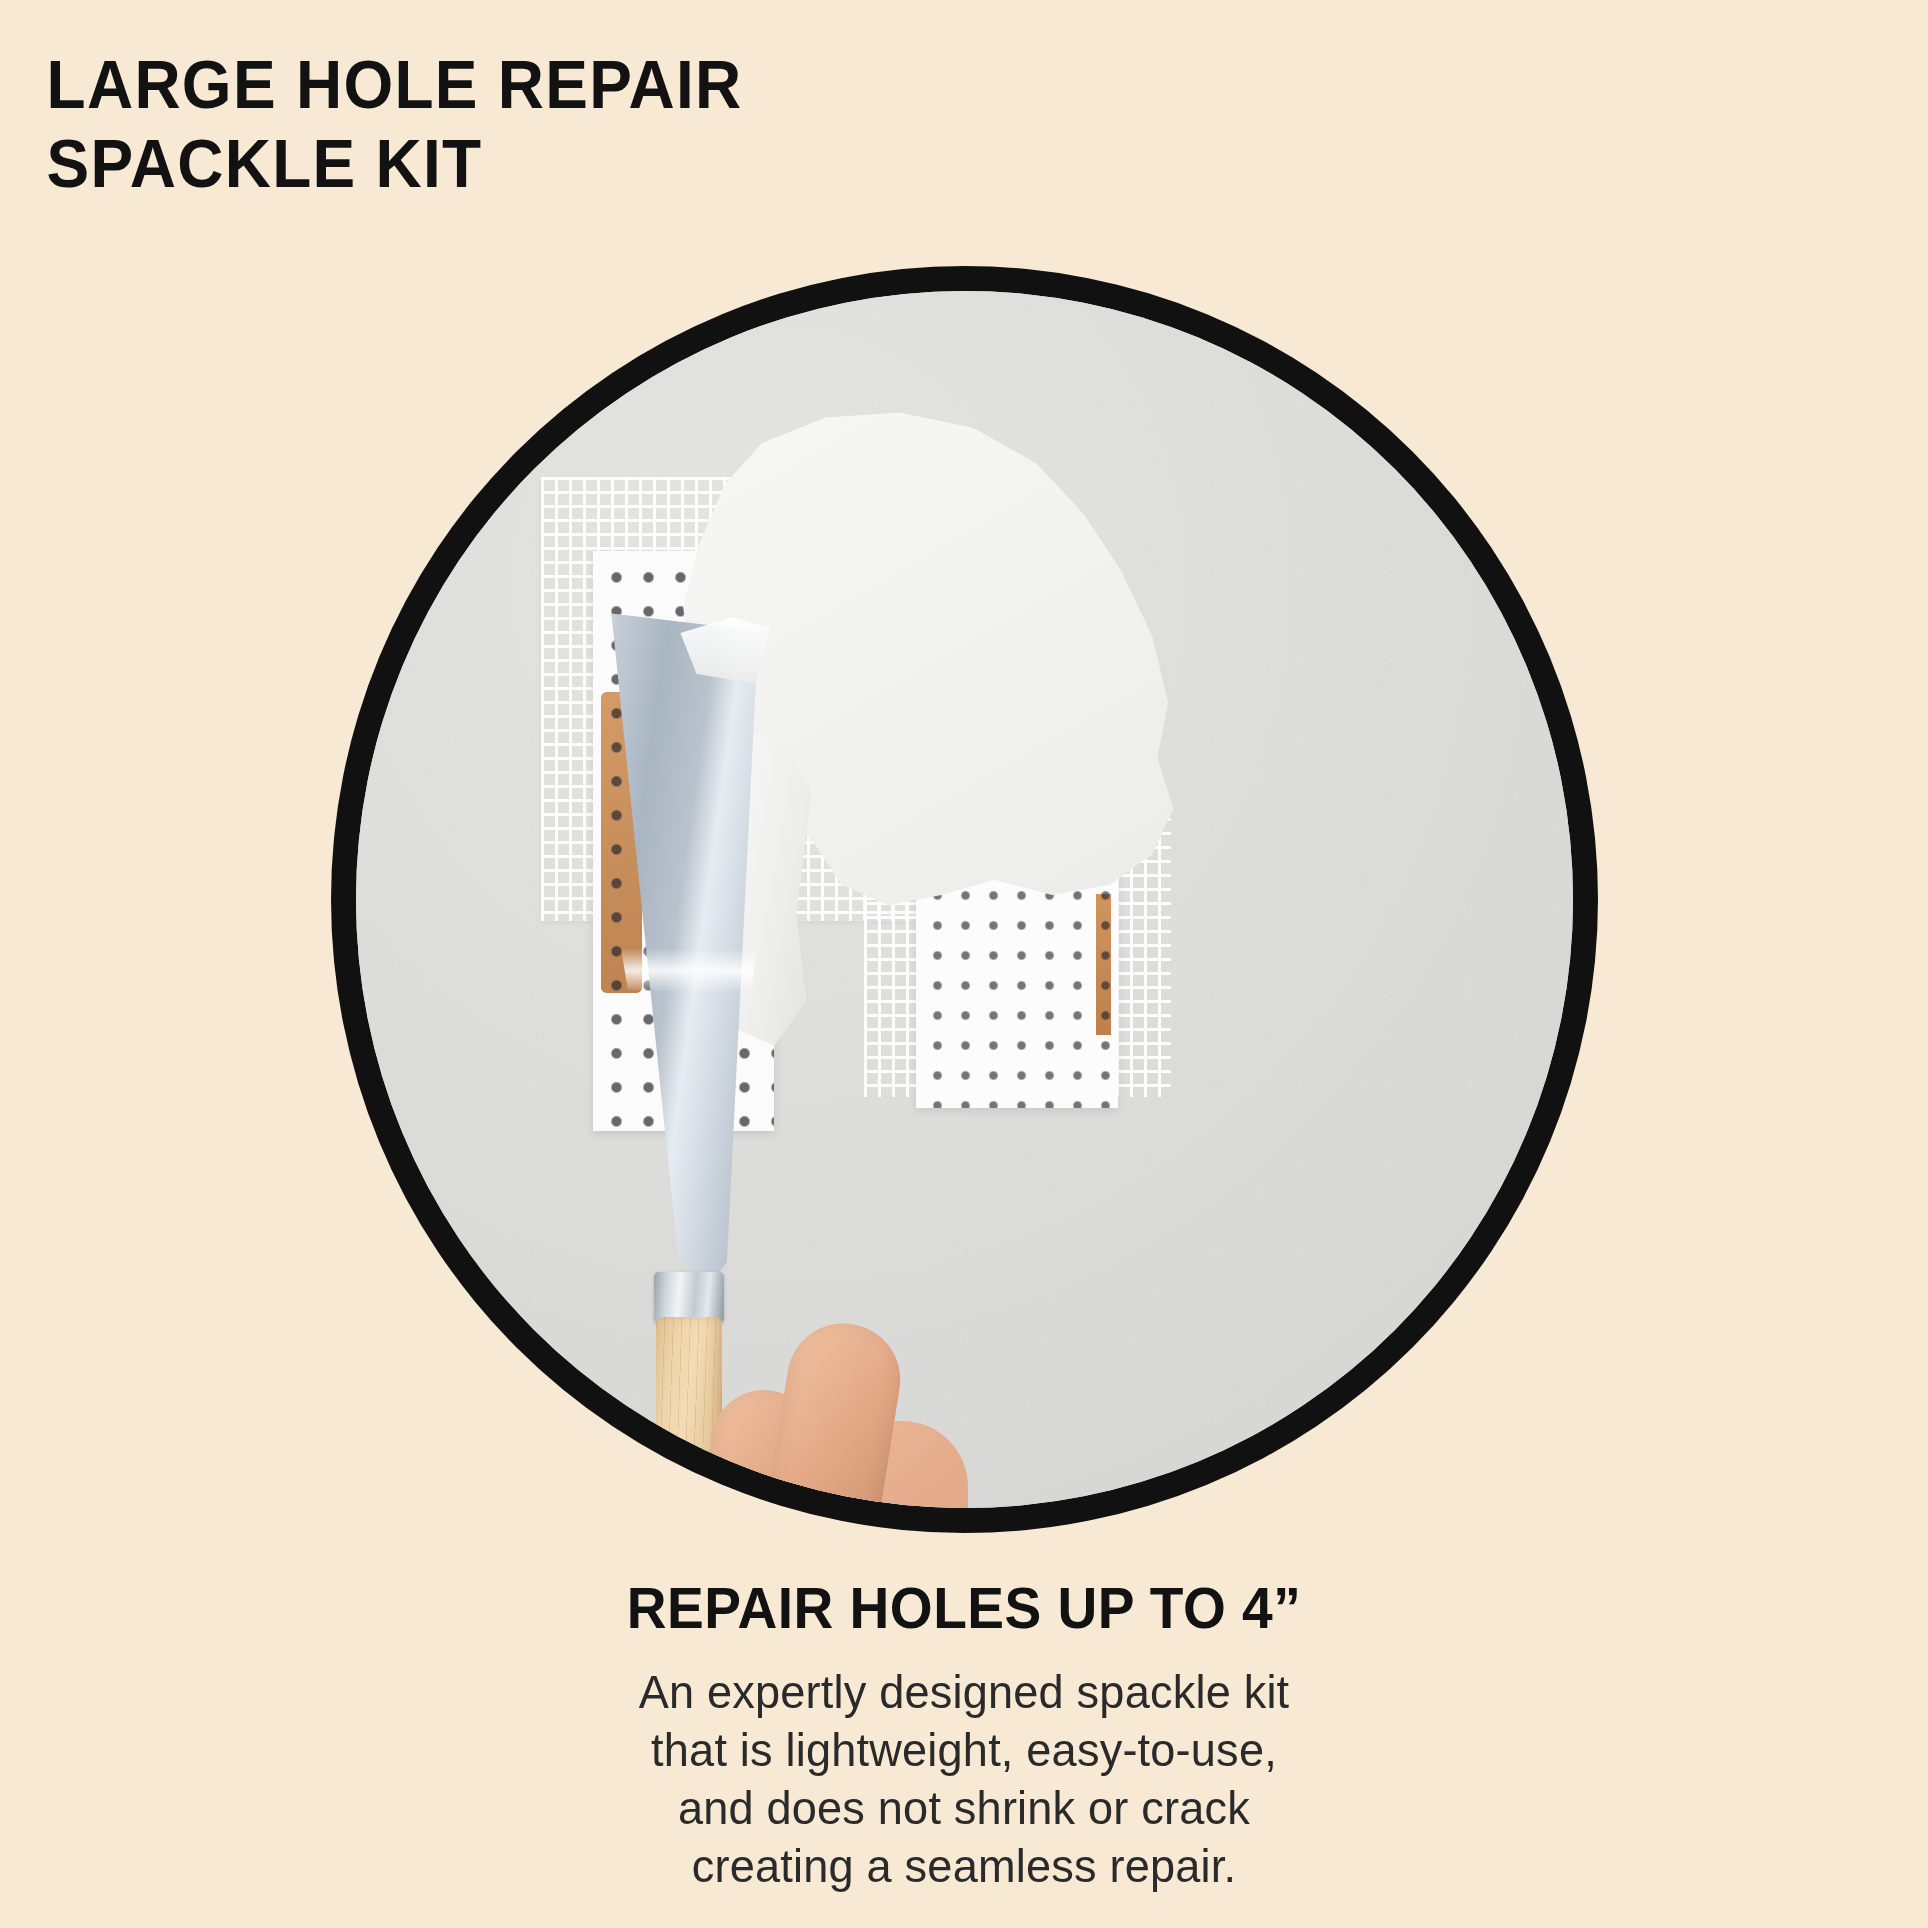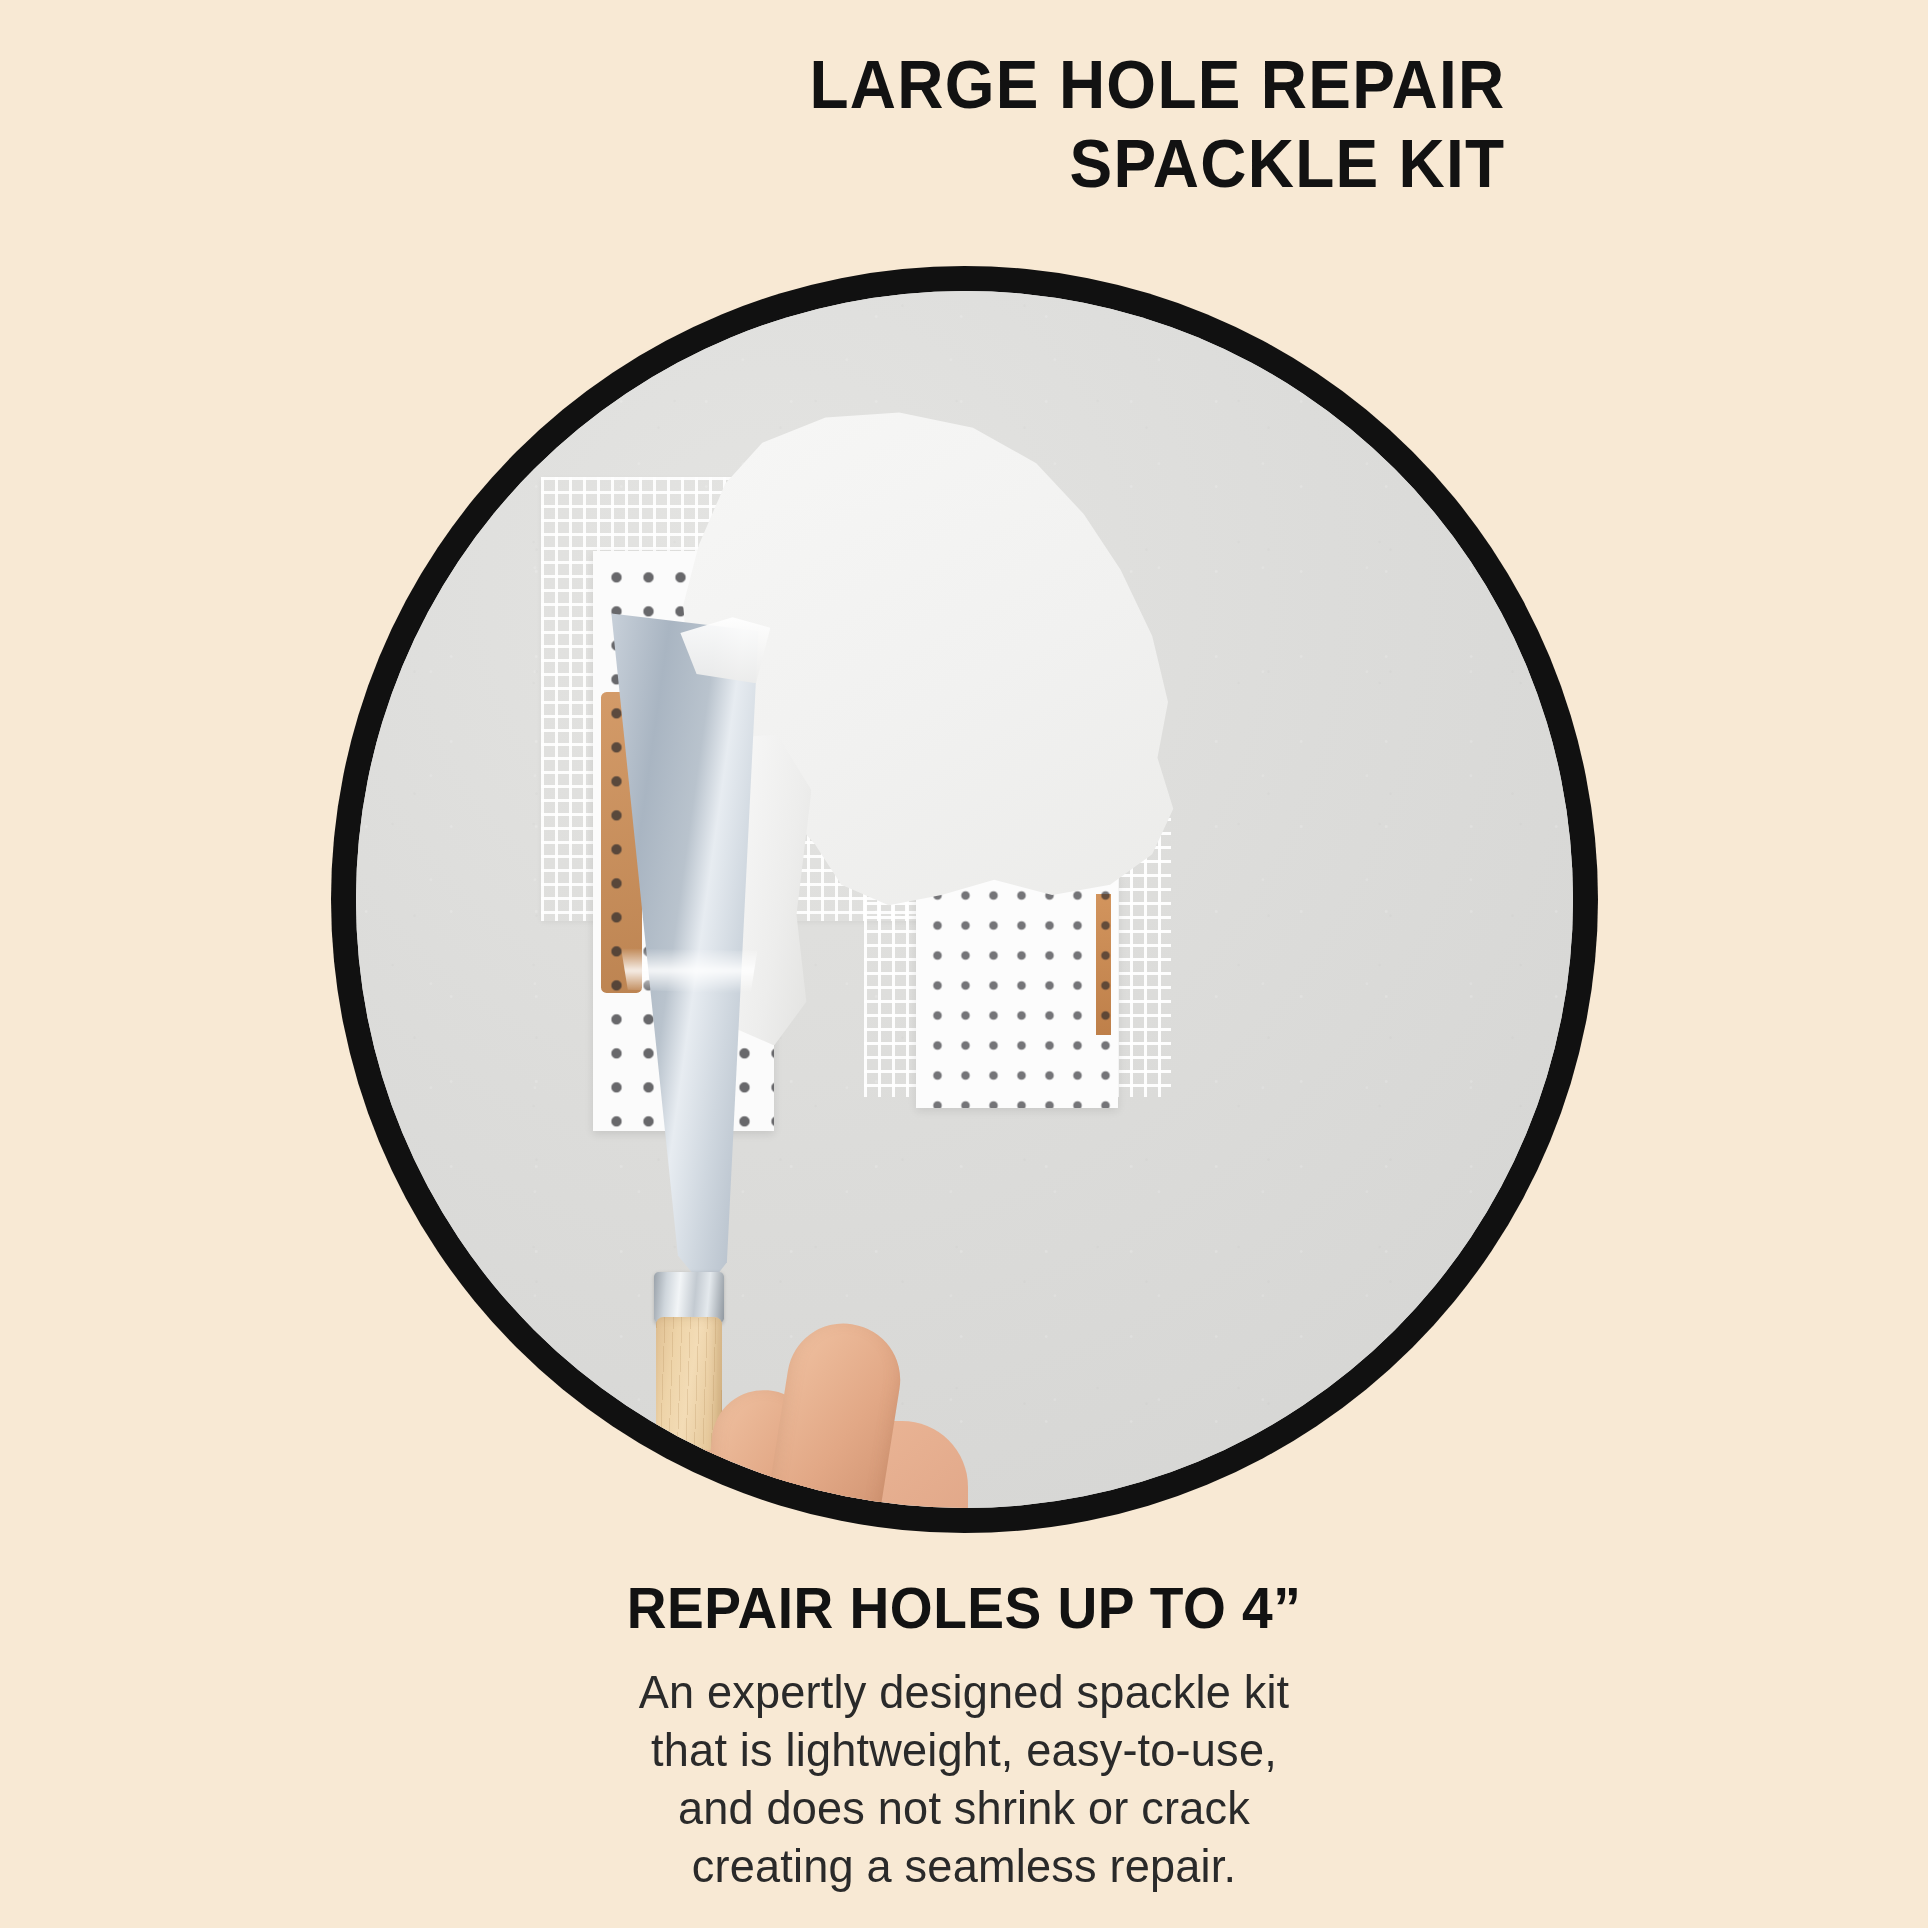--- a/index.html
+++ b/index.html
@@ -14,21 +14,21 @@
     overflow: hidden;
     position: relative;
   }
 
   
   .title-block {
     position: absolute;
     top: 45px;
     left: 0;
     width: 1552px;
-    text-align: right;
+    text-align: left;
   }
   .title-line {
     font-family: "Liberation Sans", sans-serif;
     font-weight: bold;
     font-size: 68px;
     line-height: 79px;
     letter-spacing: 1.4px;
     color: #121212;
     transform: scaleX(0.94);
     transform-origin: center;

